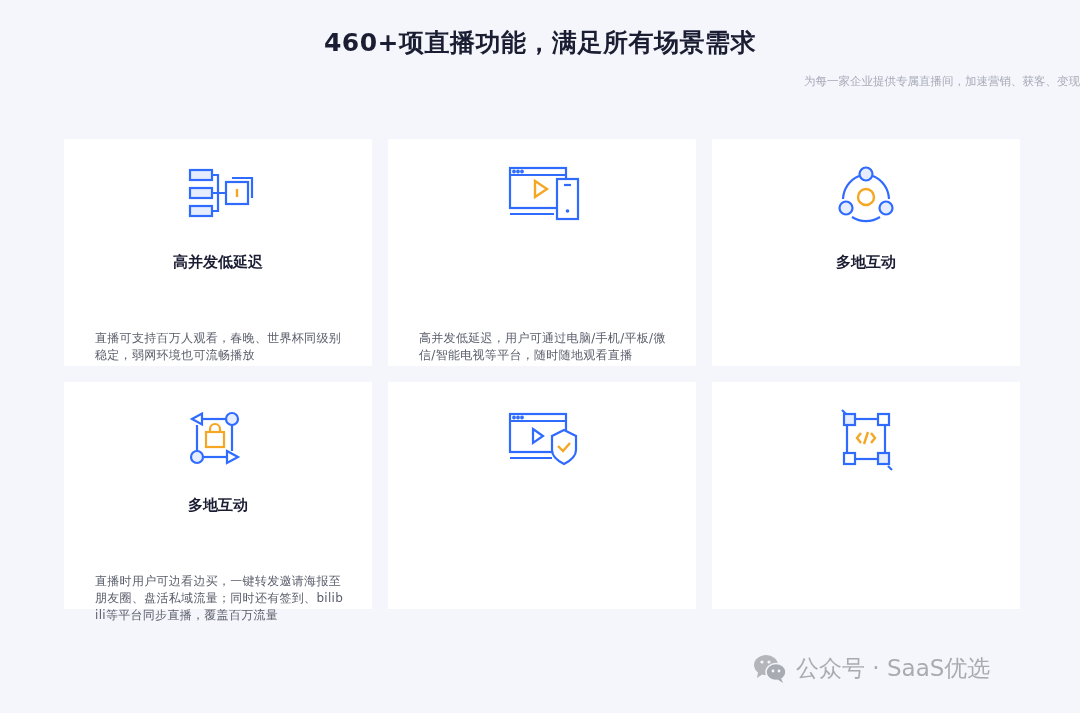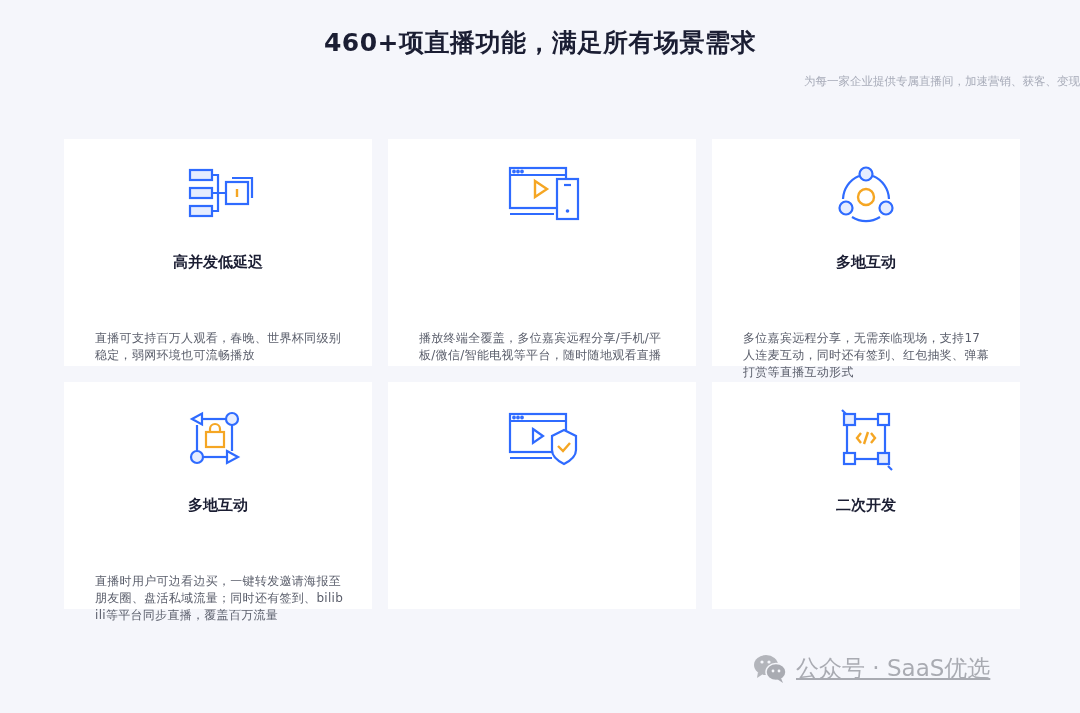--- a/index.html
+++ b/index.html
@@ -33,21 +33,21 @@
       text-align: center; font-size: 15px; font-weight: bold; color: #1b1e33;
     }
     .card .card-desc {
       position: absolute; left: 31px; right: 28px; top: 151px;
       font-size: 12px; line-height: 17px; color: #5a5e6b;
       letter-spacing: 0.3px; word-break: break-all; margin-top: 40px;
     }
     .watermark {
       position: absolute; left: 752px; top: 652px;
       display: flex; align-items: center; gap: 8px;
-      color: #a9abb2; font-size: 23px; text-decoration: underline;
+      color: #a9abb2; font-size: 23px;
     }
     .watermark svg { width: 36px; height: 32px; display: block; }
   </style>
 </head>
 <body>
 
 <div class="title">460+项直播功能，满足所有场景需求</div>
 <div class="subtitle">为每一家企业提供专属直播间，加速营销、获客、变现</div>
 
 <div class="card" style="left:64px; top:139px;">
@@ -74,37 +74,36 @@
       <circle cx="12" cy="6.5" r="0.8" fill="#2f6bff"></circle>
       <circle cx="16" cy="6.5" r="0.8" fill="#2f6bff"></circle>
       <circle cx="20" cy="6.5" r="0.8" fill="#2f6bff"></circle>
       <line x1="8" y1="49" x2="52" y2="49"></line>
       <path d="M33 16 L45 24 L33 32 Z" stroke="#f5a623" stroke-width="2.4"></path>
       <rect x="55" y="14" width="21" height="40" fill="#fff"></rect>
       <line x1="62" y1="20" x2="69" y2="20"></line>
       <circle cx="65.5" cy="46" r="1.8" fill="#2f6bff" stroke="none"></circle>
     </svg>
   </div>
-  <div class="card-desc">播放终端全覆盖，多位嘉宾远程分享/手机/平板/微信/智能电视等平台，随时随地观看直播</div>
+  <div class="card-desc">高并发低延迟，用户可通过电脑/手机/平板/微信/智能电视等平台，随时随地观看直播</div>
 </div>
 
 <div class="card" style="left:712px; top:139px;">
   <div class="icon">
     <svg viewBox="0 0 80 64" fill="none" stroke="#2f6bff" stroke-width="2.2">
       <path d="M33 11 A26 26 0 0 0 17 34"></path>
       <path d="M47 11 A26 26 0 0 1 63 34"></path>
       <path d="M26 52 A26 26 0 0 0 54 52"></path>
       <circle cx="40" cy="9" r="6.5" fill="#e6edff"></circle>
       <circle cx="20" cy="43" r="6.5" fill="#e6edff"></circle>
       <circle cx="60" cy="43" r="6.5" fill="#e6edff"></circle>
       <circle cx="40" cy="32" r="8" stroke="#f5a623" stroke-width="2.4"></circle>
     </svg>
   </div>
   <div class="card-title">多地互动</div>
-  <div class="card-desc">多位嘉宾远程分享，无需亲临现场，支持17人连麦互动，同时还有签到、红包抽奖、弹幕打赏等直播互动形式</div>
 </div>
 
 <div class="card" style="left:64px; top:382px;">
   <div class="icon">
     <svg viewBox="0 0 80 64" fill="none" stroke="#2f6bff" stroke-width="2.2">
       <path d="M18 6 L28 0.5 V11.5 Z" transform="translate(-4,5)"></path>
       <line x1="24" y1="11" x2="48" y2="11"></line>
       <circle cx="54" cy="11" r="6" fill="#e6edff"></circle>
       <line x1="54" y1="17" x2="54" y2="43"></line>
       <line x1="19" y1="17" x2="19" y2="43"></line>
@@ -146,21 +145,20 @@
       <line x1="59" y1="14" x2="59" y2="48"></line>
       <rect x="18" y="6" width="11" height="11" fill="#e6edff"></rect>
       <rect x="52" y="6" width="11" height="11" fill="#fff"></rect>
       <rect x="18" y="45" width="11" height="11" fill="#fff"></rect>
       <rect x="52" y="45" width="11" height="11" fill="#e6edff"></rect>
       <path d="M35 25 L31 30 L35 35" stroke="#f5a623" stroke-width="2.4"></path>
       <path d="M45 25 L49 30 L45 35" stroke="#f5a623" stroke-width="2.4"></path>
       <line x1="42" y1="24" x2="38" y2="36" stroke="#f5a623" stroke-width="2.4"></line>
     </svg>
   </div>
-  <div class="card-title">二次开发</div>
 </div>
 
 <div class="watermark">
   <span>
     <svg viewBox="0 0 36 32">
       <ellipse cx="14" cy="13" rx="12" ry="10" fill="#b3b5bb"></ellipse>
       <path d="M6 20 L5 26 L11 22 Z" fill="#b3b5bb"></path>
       <ellipse cx="24" cy="20" rx="10" ry="8.5" fill="#a9abb2" stroke="#f5f6fb" stroke-width="1.5"></ellipse>
       <path d="M29 26 L31 31 L25 27 Z" fill="#a9abb2"></path>
       <circle cx="10" cy="10" r="1.6" fill="#f5f6fb"></circle>

